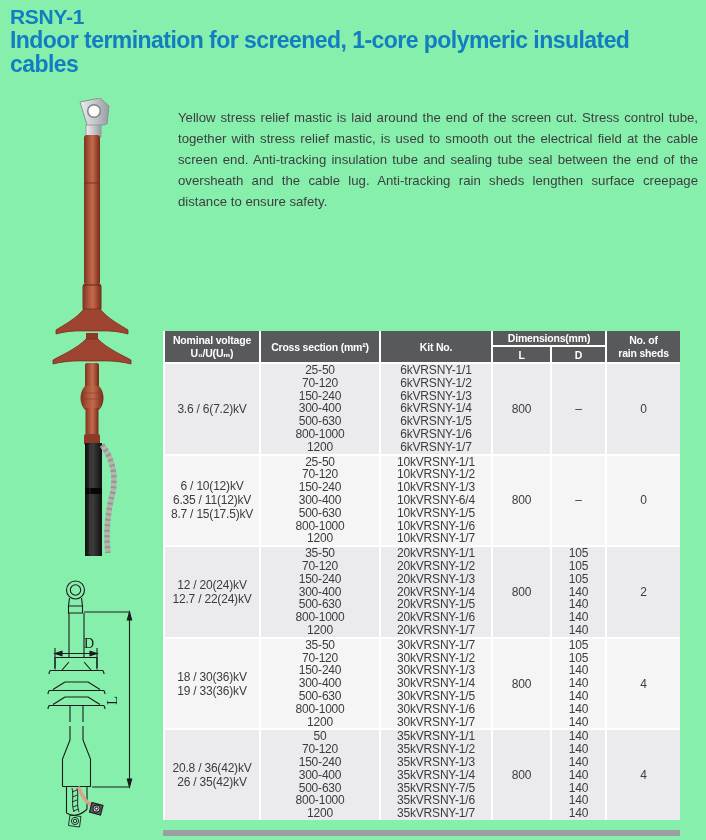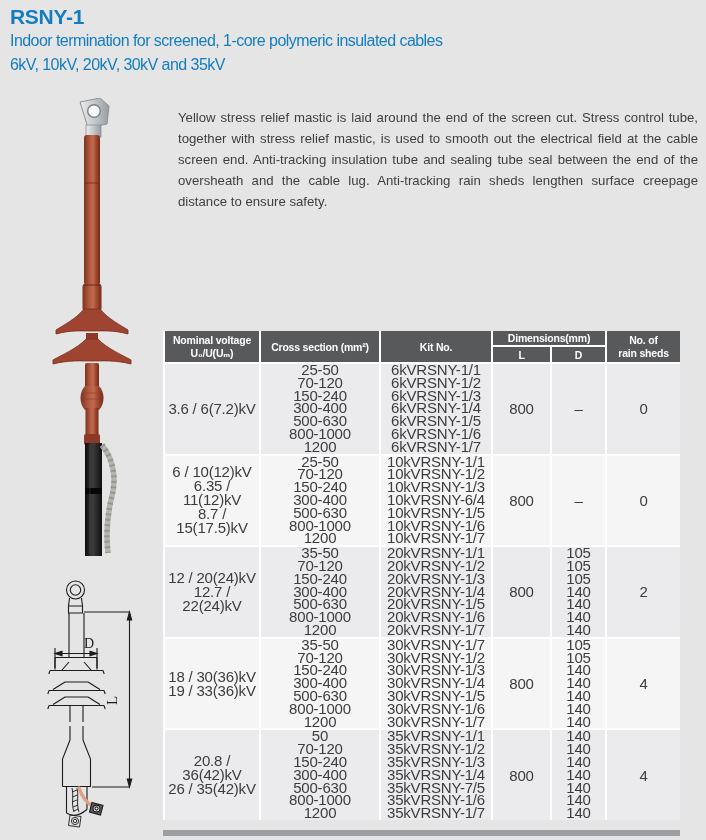--- a/index.html
+++ b/index.html
@@ -1,23 +1,23 @@
 <!DOCTYPE html>
 <html style="--accent: #127dc2; --header-bg: #58595b; --row-odd: #ebebed; --row-even: #f5f5f6; --bar: #9da0a3;"><head>
 <meta charset="utf-8">
 <style>
   html,body{margin:0;padding:0;background:#fff;}
   body{width:706px;height:840px;position:relative;overflow:hidden;
        font-family:"Liberation Sans","DejaVu Sans",sans-serif;}
-  .page{position:absolute;inset:0;background:#e5e5e5;}
+  .page{position:absolute;inset:0;background:#86efac;}
 
   
   .hdr{position:absolute;left:10px;top:4px;width:692px;color:var(--accent,#127dc2);}
   .model{font-size:21px;font-weight:bold;letter-spacing:-0.3px;line-height:25px;}
-  .subtitle{font-size:16px;font-weight:normal;letter-spacing:-0.55px;line-height:23.5px;}
+  .subtitle{font-size:23px;font-weight:bold;letter-spacing:-0.55px;line-height:23.5px;}
 
   
   .desc{position:absolute;left:178px;top:107px;width:520px;}
   .desc p{margin:0 0 13px 0;font-size:13.2px;line-height:21px;color:#3e3e40;
           text-align:justify;}
 
   
   svg.photo{position:absolute;left:10px;top:98px;width:150px;height:458px;}
   svg.diagram{position:absolute;left:25px;top:557px;width:135px;height:282px;}
   svg.diagram text{font-family:"Liberation Serif","DejaVu Serif",serif;fill:#1c1c1c;}
@@ -27,39 +27,38 @@
              border-collapse:separate;border-spacing:0;table-layout:fixed;}
   table.spec th,table.spec td{padding:0;margin:0;}
   thead th{background:var(--header-bg,#58595b);color:#fff;font-size:10.5px;
            font-weight:bold;text-align:center;vertical-align:middle;
            border-left:2px solid #fff;letter-spacing:-0.2px;}
   thead tr.r1 th{height:14px;}
   thead tr.r2 th{height:15px;}
   thead th.span2{height:31px;}
   thead th.dims{border-bottom:2px solid #fff;}
   thead .hl{line-height:12.5px;}
-  tbody td{font-size:15px;color:#3c3c3e;text-align:center;vertical-align:middle;
+  tbody td{font-size:12px;color:#3c3c3e;text-align:center;vertical-align:middle;
            border-top:2px solid #fff;border-left:2px solid #fff;letter-spacing:-0.2px;}
   tbody tr{height:91px;}
   tbody tr.odd td{background:var(--row-odd,#ebebed);}
   tbody tr.even td{background:var(--row-even,#f5f5f6);}
   td.c-lines div{line-height:12.8px;}
   td.c-volt div{line-height:14px;}
   .bottom-bar{position:absolute;left:163px;top:830px;width:517px;height:6px;
               background:var(--bar,#9da0a3);}
 </style>
 </head>
 <body>
 
 <div class="page">
 
   <div class="hdr">
     <div class="model">RSNY-1</div>
     <div class="subtitle">Indoor termination for screened, 1-core polymeric insulated cables</div>
-    <div class="subtitle">6kV, 10kV, 20kV, 30kV and 35kV</div>
   </div>
 
   <div class="desc">
     <p>Yellow stress relief mastic is laid around the end of the screen cut. Stress control tube, together with stress relief mastic, is used to smooth out the electrical field at the cable screen end. Anti-tracking insulation tube and sealing tube seal between the end of the oversheath and the cable lug. Anti-tracking rain sheds lengthen surface creepage distance to ensure safety.</p>
   </div>
 
   <svg class="photo" viewBox="0 0 150 458" aria-hidden="true">
     <defs>
       <linearGradient id="tubeG" x1="0" y1="0" x2="1" y2="0">
         <stop offset="0" stop-color="#7c331f"></stop>

